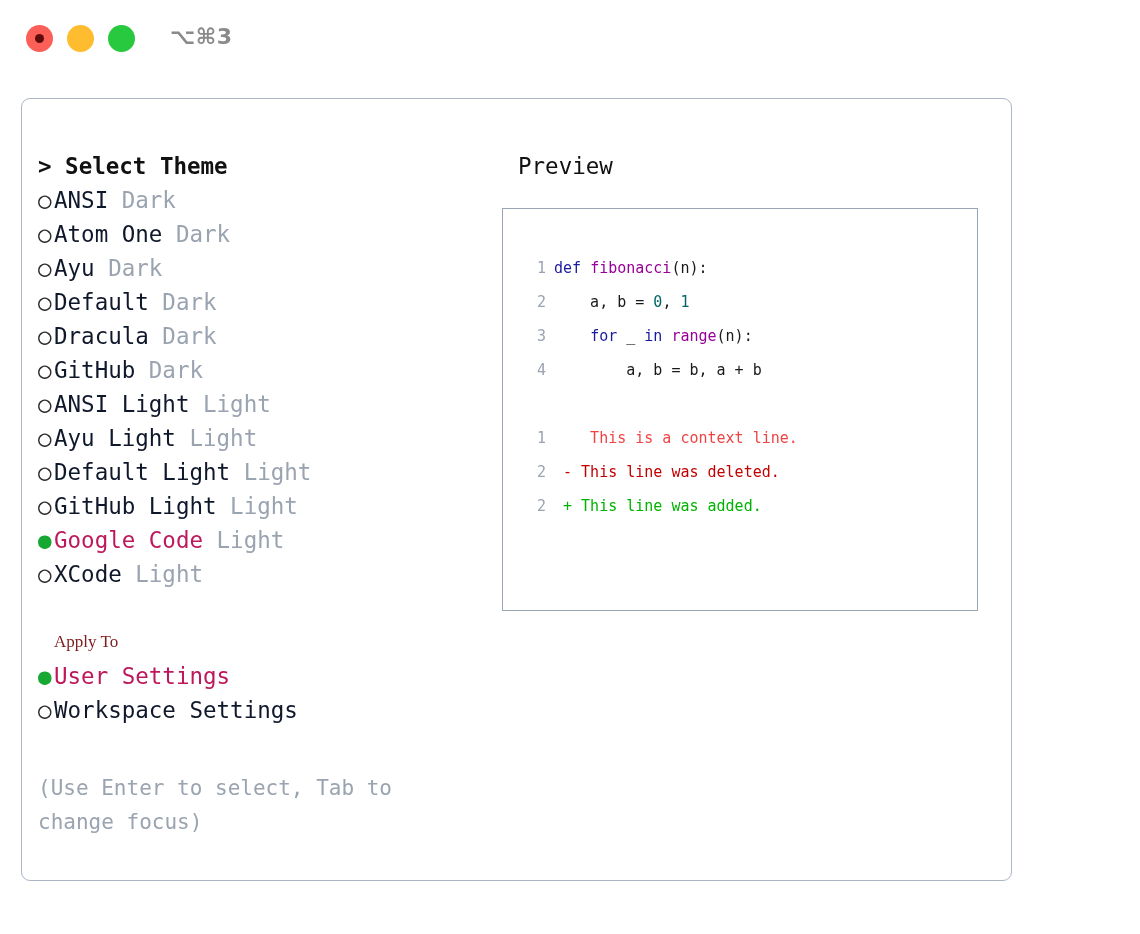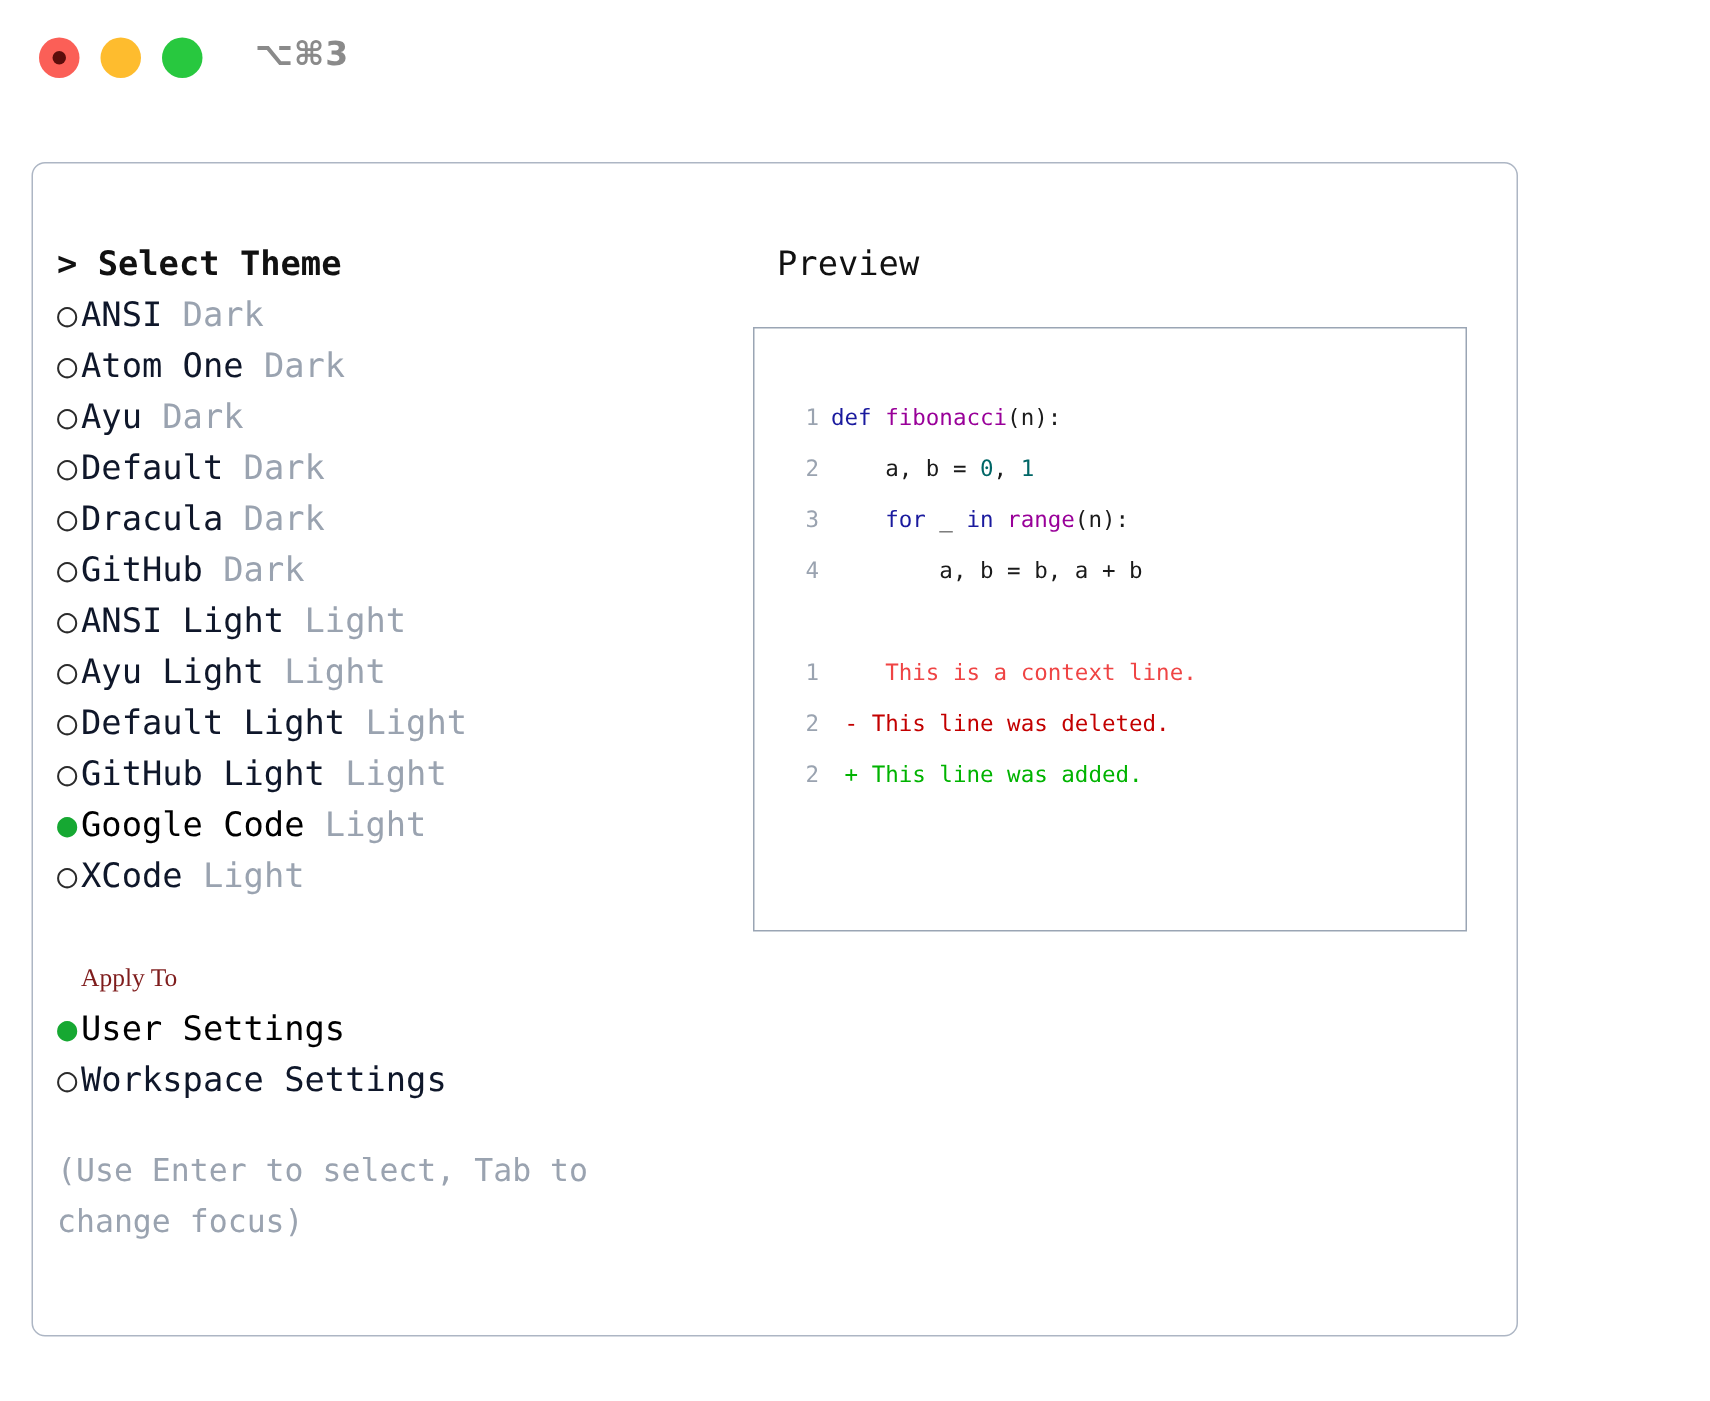--- a/index.html
+++ b/index.html
@@ -65,21 +65,21 @@
     font-weight: bold;
     color: #8a8a8a;
     letter-spacing: 0.5px;
     font-family: "DejaVu Sans", "Liberation Sans", sans-serif;
   }
 
   
   .panel {
     position: absolute;
     left: 21px;
-    top: 108px;
+    top: 98px;
     width: 991px;
     height: 783px;
     border: 1.5px solid #adb6c4;
     border-radius: 9px;
     box-sizing: border-box;
     background: #ffffff;
   }
 
   .cols {
     position: absolute;
@@ -107,39 +107,39 @@
     color: #2b2b2b;
     white-space: pre;
     display: block;
   }
   .bullet {
     display: inline-block;
     width: 16px;
     color: #2b2b2b;
   }
   .opt.selected .bullet { color: #16a832; }
-  .opt.selected .opt-name { color: #000000; }
+  .opt.selected .opt-name { color: #be185d; }
   .opt-name { color: #0f172a; }
   .opt-tag {
     color: #9aa3b0;
   }
 
   .spacer-block { height: 34px; }
 
   .group-heading {
     font-size: 17px;
     line-height: 34px;
     color: #7f1d1d;
     white-space: pre;
     padding-left: 16px;
     font-family: Liberation Serif, serif;
   }
 
   .hint {
-    margin-top: 26px;
+    margin-top: 44px;
     font-size: 21px;
     line-height: 34px;
     color: #9aa3b0;
     width: 410px;
   }
 
   
   .right {
     position: absolute;
     left: 480px;

